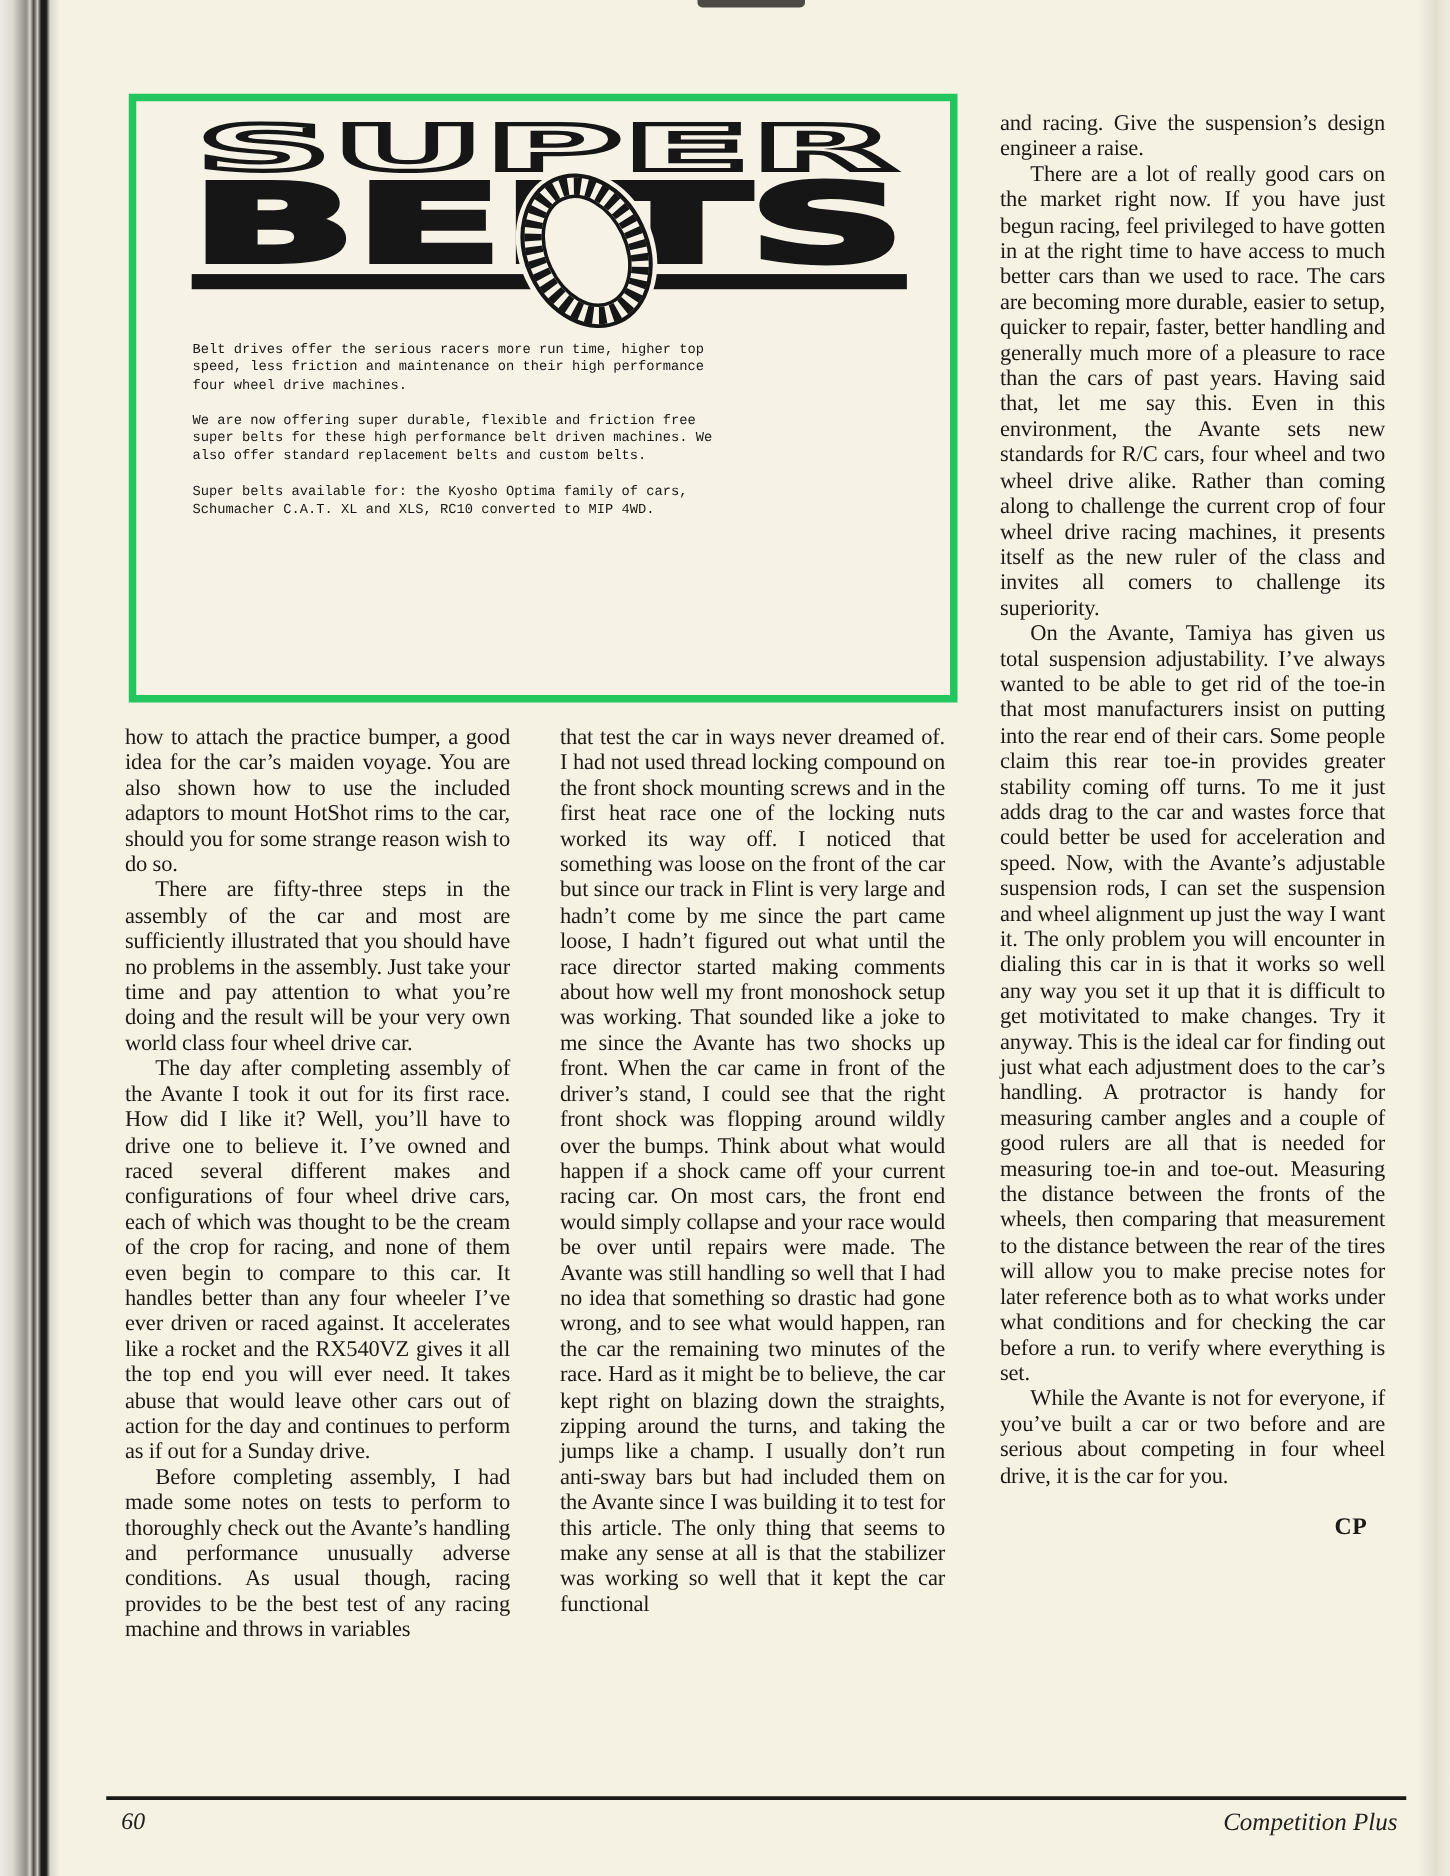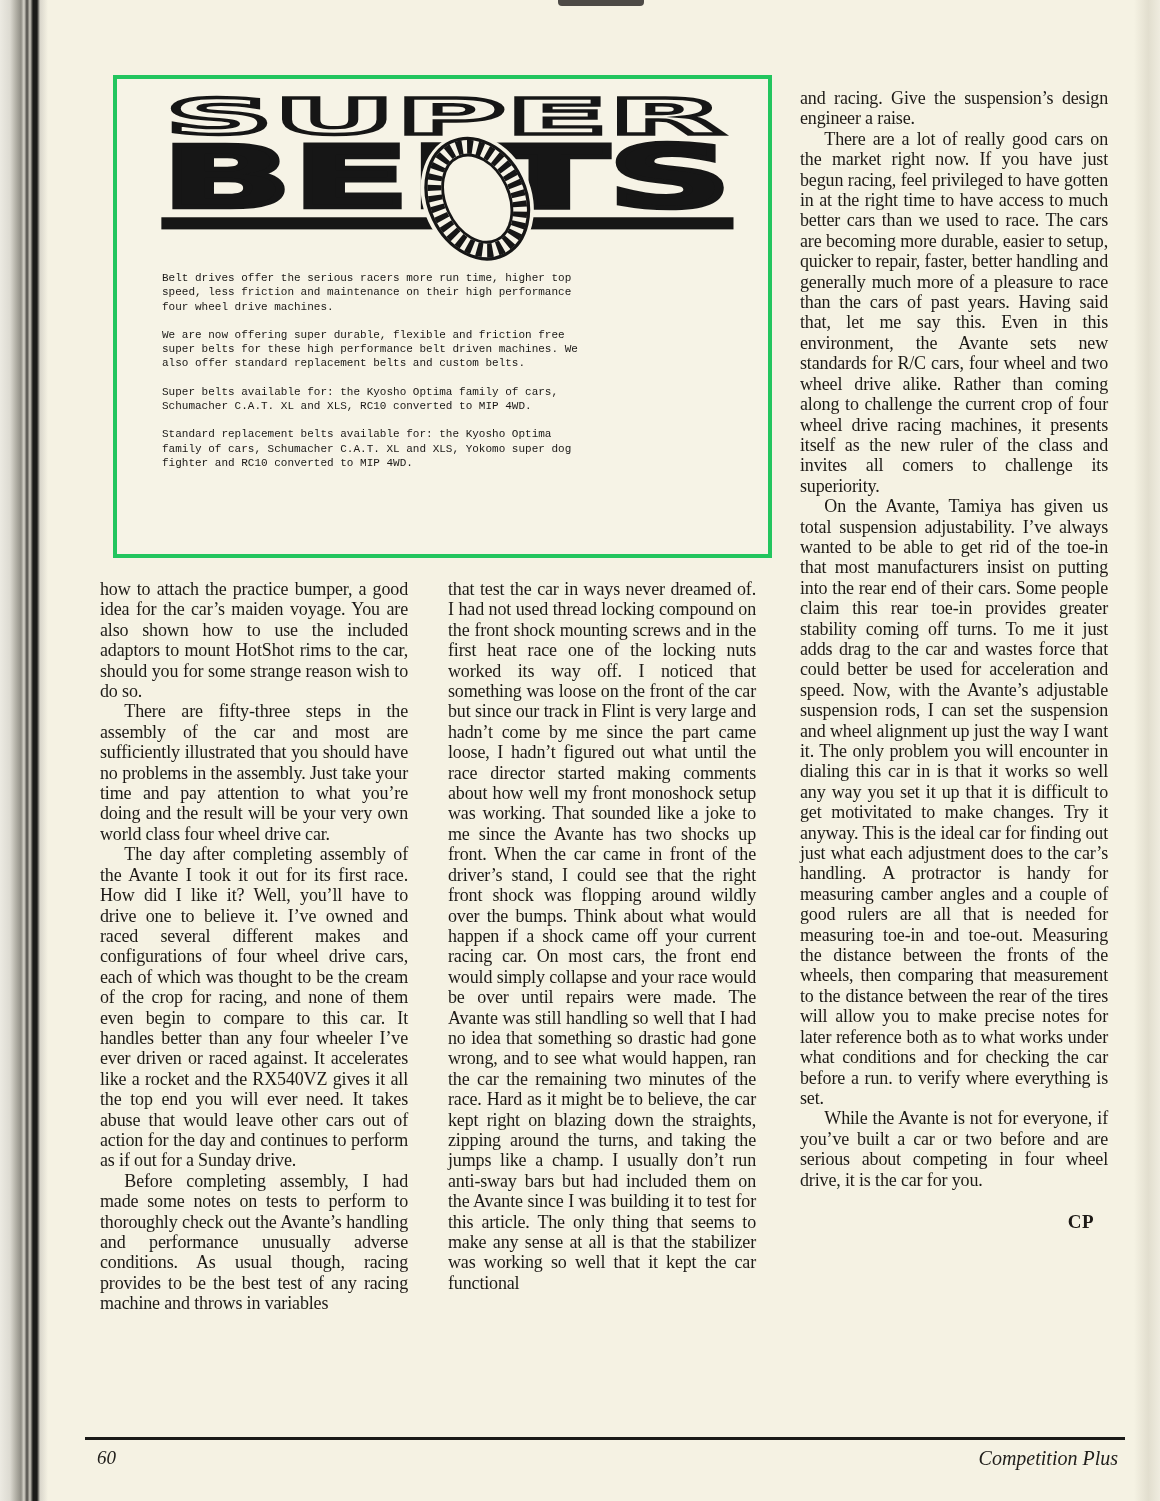--- a/index.html
+++ b/index.html
@@ -25,22 +25,22 @@
     position:absolute;left:558px;top:0;width:86px;height:6px;
     background:#2f2d2a;border-radius:0 0 4px 4px;opacity:.85;
   }
   .right-edge{
     position:absolute;right:0;top:0;bottom:0;width:26px;
     background:linear-gradient(to right, rgba(190,185,168,0) 0%, rgba(190,185,168,.35) 55%, #efecdf 100%);
   }
 
   
   .ad-box{
-    position:absolute;left:113px;top:75px;width:651px;height:475px;
-    border:4px solid #22c55e;
+    position:absolute;left:103px;top:75px;width:651px;height:475px;
+    border:6px solid #22c55e;
     background:#f6f3e6;
   }
   .ad-logo{display:block;margin:16px 0 0 22px;}
   .ad-copy{
     margin:6px 0 0 45px;width:432px;
     font-family:Liberation Mono, monospace;
     font-size:11px;line-height:14.3px;color:#191715;
   }
   .ad-copy p{margin:0 0 14px 0;}
   .ad-available{display:flex;margin:0;}
@@ -99,21 +99,20 @@
         <ellipse cx="0" cy="0" rx="43" ry="58" fill="none" stroke="#161616" stroke-width="15" stroke-dasharray="6 5"></ellipse>
         <ellipse cx="0" cy="0" rx="34" ry="49" fill="none" stroke="#161616" stroke-width="3"></ellipse>
       </g>
     </svg>
 
     <div class="ad-copy">
       <div>
           <p>Belt drives offer the serious racers more run time, higher top speed, less friction and maintenance on their high performance four wheel drive machines.</p>
           <p>We are now offering super durable, flexible and friction free super belts for these high performance belt driven machines. We also offer standard replacement belts and custom belts.</p>
           <p>Super belts available for: the Kyosho Optima family of cars, Schumacher C.A.T. XL and XLS, RC10 converted to MIP 4WD.</p>
-          <p>Standard replacement belts available for: the Kyosho Optima family of cars, Schumacher C.A.T. XL and XLS, Yokomo super dog fighter and RC10 converted to MIP 4WD.</p>
         </div>
     </div>
   </div>
 
   <div class="col col-1">
       <p>how to attach the practice bumper, a good idea for the car’s maiden voyage. You are also shown how to use the included adaptors to mount HotShot rims to the car, should you for some strange reason wish to do so.</p>
       <p>There are fifty-three steps in the assembly of the car and most are sufficiently illustrated that you should have no problems in the assembly. Just take your time and pay attention to what you’re doing and the result will be your very own world class four wheel drive car.</p>
       <p>The day after completing assembly of the Avante I took it out for its first race. How did I like it? Well, you’ll have to drive one to believe it. I’ve owned and raced several different makes and configurations of four wheel drive cars, each of which was thought to be the cream of the crop for racing, and none of them even begin to compare to this car. It handles better than any four wheeler I’ve ever driven or raced against. It accelerates like a rocket and the RX540VZ gives it all the top end you will ever need. It takes abuse that would leave other cars out of action for the day and continues to perform as if out for a Sunday drive.</p>
       <p>Before completing assembly, I had made some notes on tests to perform to thoroughly check out the Avante’s handling and performance unusually adverse conditions. As usual though, racing provides to be the best test of any racing machine and throws in variables</p>
     </div>

